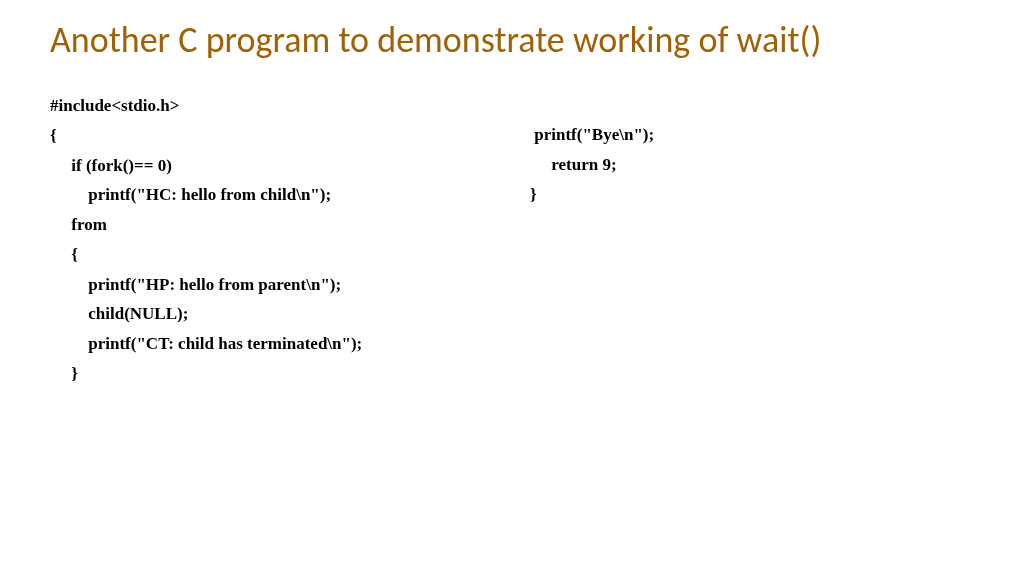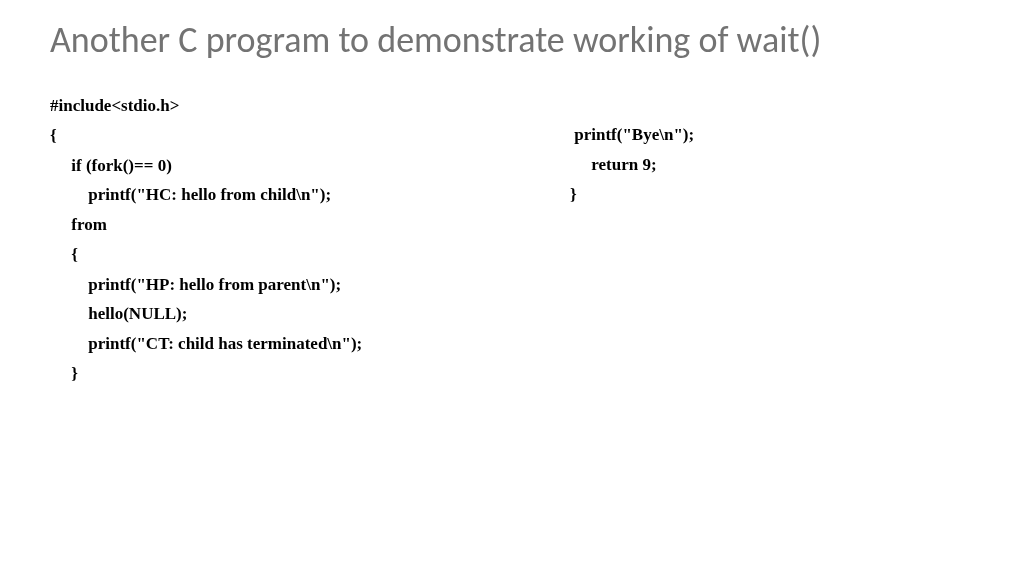--- a/index.html
+++ b/index.html
@@ -11,27 +11,26 @@
       width: 1024px;
       height: 576px;
       background: #ffffff;
       font-family: 'Segoe UI', Calibri, Arial, sans-serif;
       padding: 18px 50px;
       position: relative;
     }
     .title {
       font-size: 36px;
       font-weight: 400;
-      color: #737373;
+      color: #a16207;
       line-height: 1.25;
       margin-bottom: 28px;
     }
     .columns {
       display: flex;
-      gap: 40px;
     }
     .left-col {
       flex: 0 0 480px;
     }
     .right-col {
       flex: 1;
       padding-top: 29px;
     }
     .code-line {
       font-family: 'Times New Roman', Times, serif;
@@ -49,21 +48,21 @@
 
 <div class="columns">
   <div class="left-col">
     <div class="code-line">#include&lt;stdio.h&gt;</div>
     <div class="code-line">{</div>
     <div class="code-line">     if (fork()== 0)</div>
     <div class="code-line">         printf("HC: hello from child\n");</div>
     <div class="code-line">     from</div>
     <div class="code-line">     {</div>
     <div class="code-line">         printf("HP: hello from parent\n");</div>
-    <div class="code-line">         hello(NULL);</div>
+    <div class="code-line">         child(NULL);</div>
     <div class="code-line">         printf("CT: child has terminated\n");</div>
     <div class="code-line">     }</div>
   </div>
   <div class="right-col">
     <div class="code-line"> printf("Bye\n");</div>
     <div class="code-line">     return 9;</div>
     <div class="code-line">}</div>
   </div>
 </div>
 

